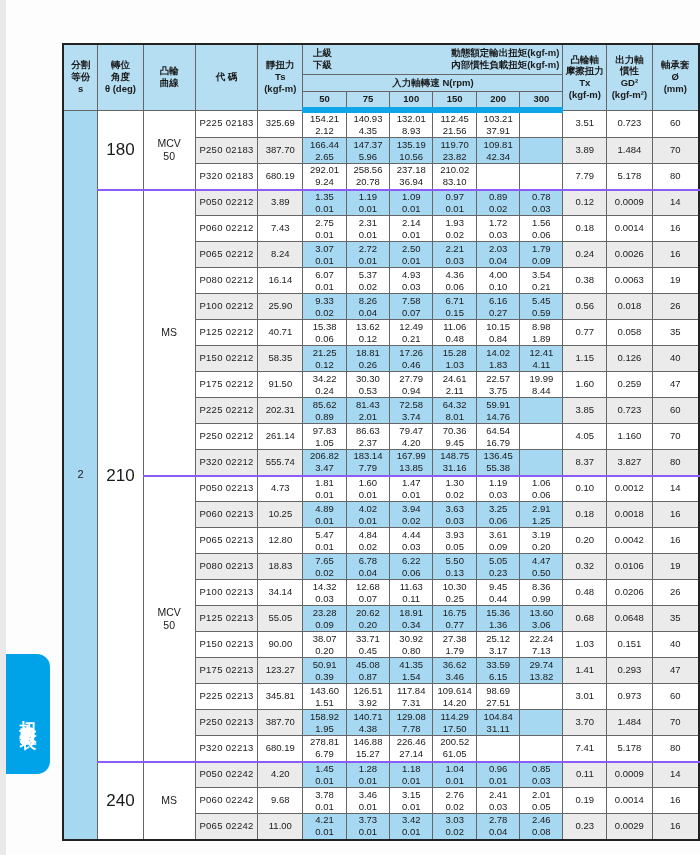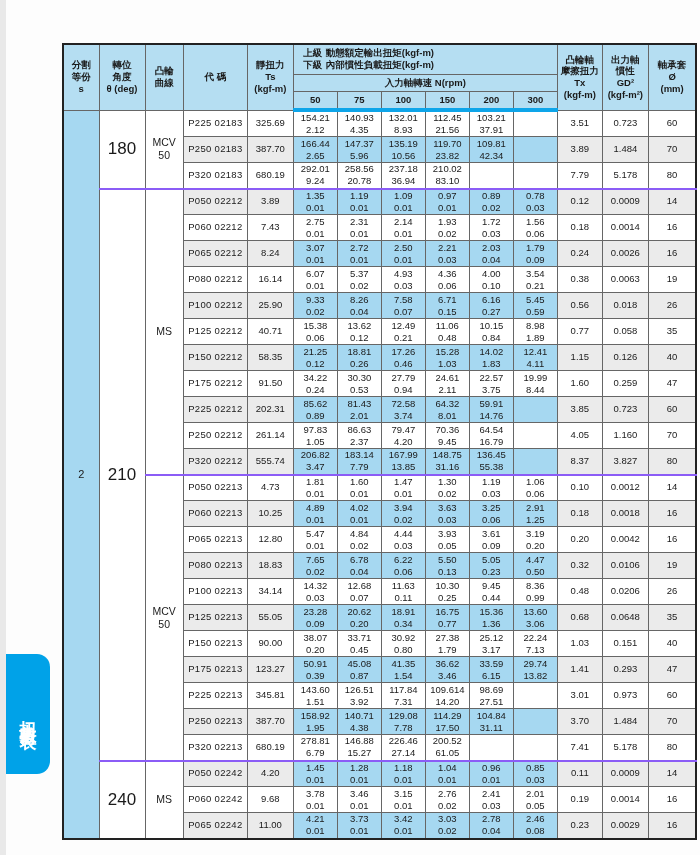--- a/index.html
+++ b/index.html
@@ -11,31 +11,31 @@
   .side-tab span{writing-mode:vertical-rl;text-orientation:upright;color:#fff;font-size:17px;
                  font-weight:bold;letter-spacing:3px;line-height:1;}
   table.torque-table{position:absolute;left:62px;top:43px;border-collapse:collapse;
                      table-layout:fixed;background:#fff;border:2px solid #222;}
   th,td{border:1px solid #666;padding:0;text-align:center;vertical-align:middle;overflow:hidden;}
   thead th{background:#b5def2;font-size:9.5px;font-weight:bold;line-height:1.25;}
   .pre{white-space:pre-line;}
   thead tr:nth-child(1){height:30px;}
   thead tr:nth-child(2){height:17px;}
   thead tr:nth-child(3){height:19px;}
-  thead tr:nth-child(3) th{border-bottom:4px solid #0ea5e9;}
+  thead tr:nth-child(3) th{border-bottom:6px solid #0ea5e9;}
   .torque-head{padding:1px 3px;}
   .hrow{display:flex;align-items:center;line-height:12px;}
   .hlbl{width:26px;text-align:center;padding-left:3px;}
-  .htitle{flex:1;text-align:left;}
+  .htitle{flex:1;text-align:right;}
   tbody tr{height:26px;}
   tbody td{font-size:9.5px;line-height:1.15;background:#fff;}
   td.rpm div{line-height:12px;}
   td.scol{background:#a6d8f1 !important;font-size:11px;}
   td.gcell{background:#fff !important;font-size:17px;}
-  td.camcell{font-size:10.5px;line-height:1.2;padding:0 7px;margin-top:21px;}
+  td.camcell{font-size:10.5px;line-height:1.2;padding:0 14px;margin-top:21px;}
   td.code{letter-spacing:.3px;text-align:center;}
   tr.hl td{background:#ebebeb;}
   tr.hl td.rpm{background:#a6d8f1;}
   tr.grp td{border-top:2px solid #8b5cf6;}
 </style>
 </head>
 <body>
 
 <div class="page">
   <div class="edge-strip"></div>

